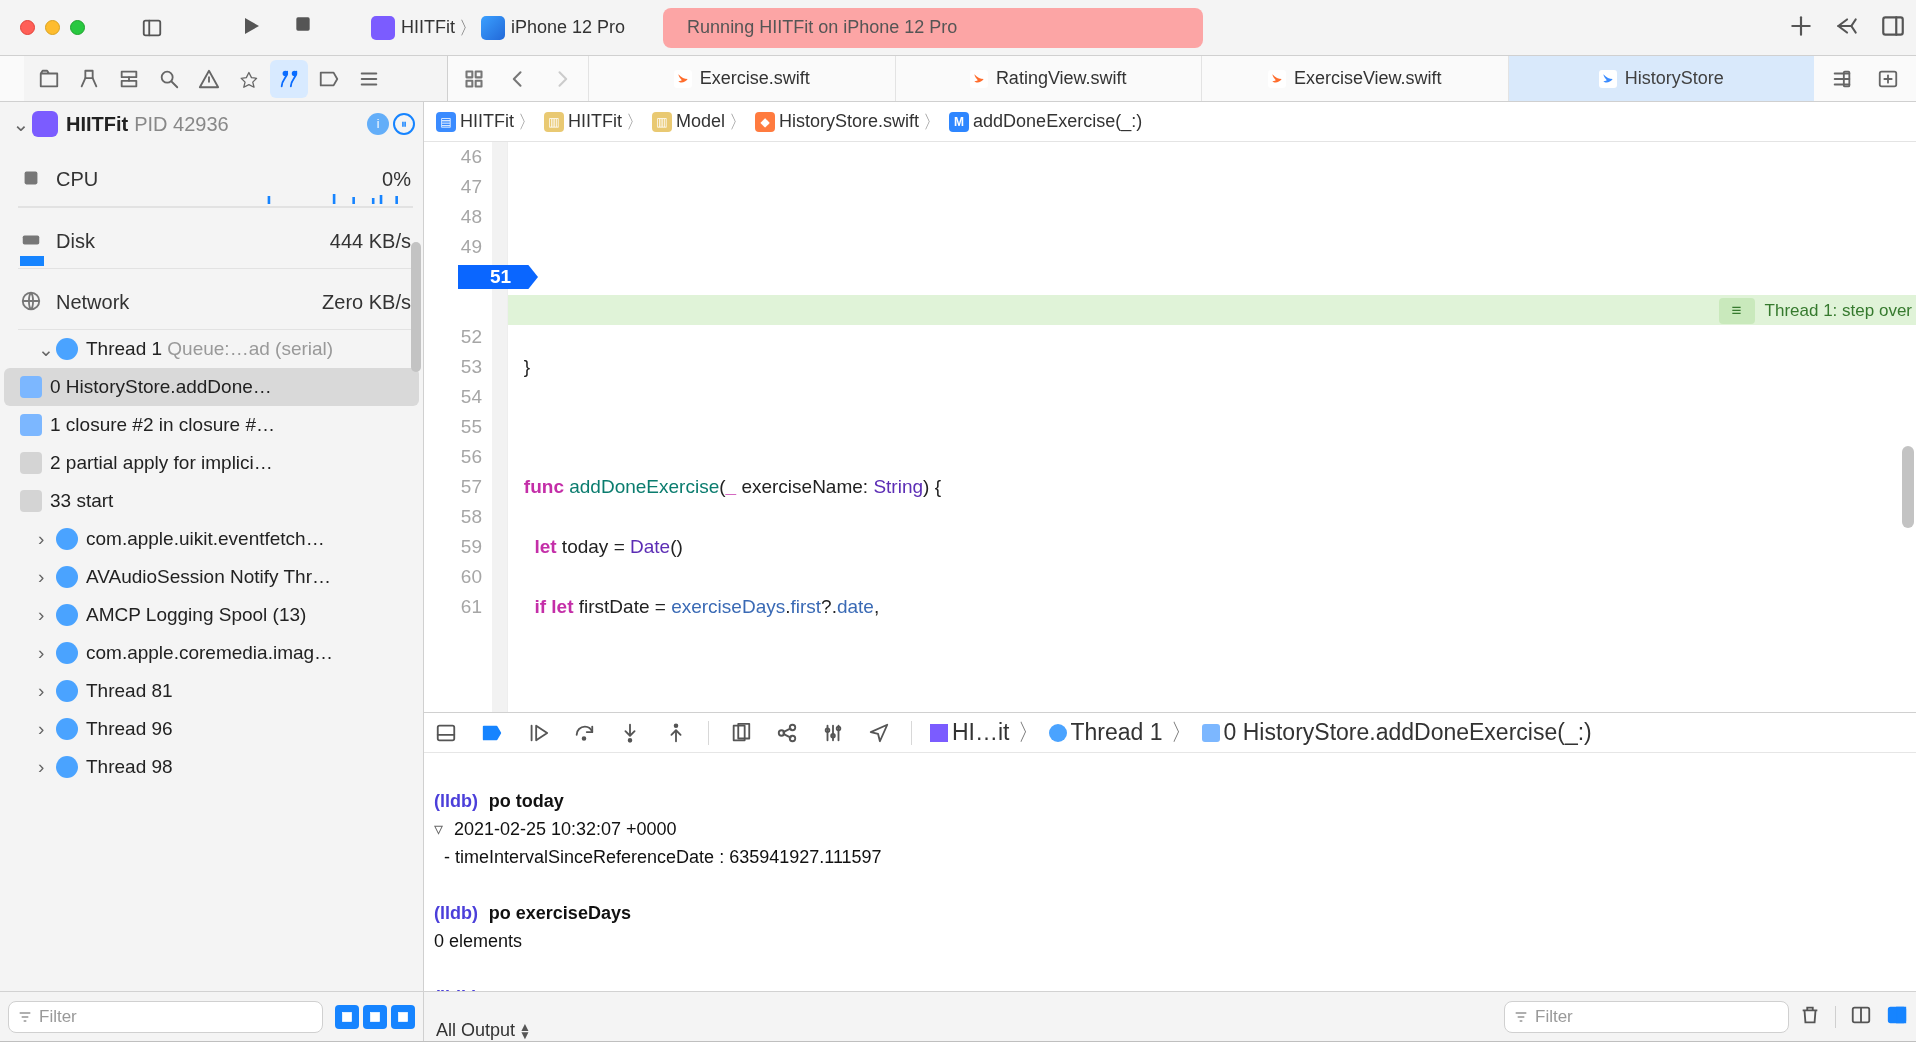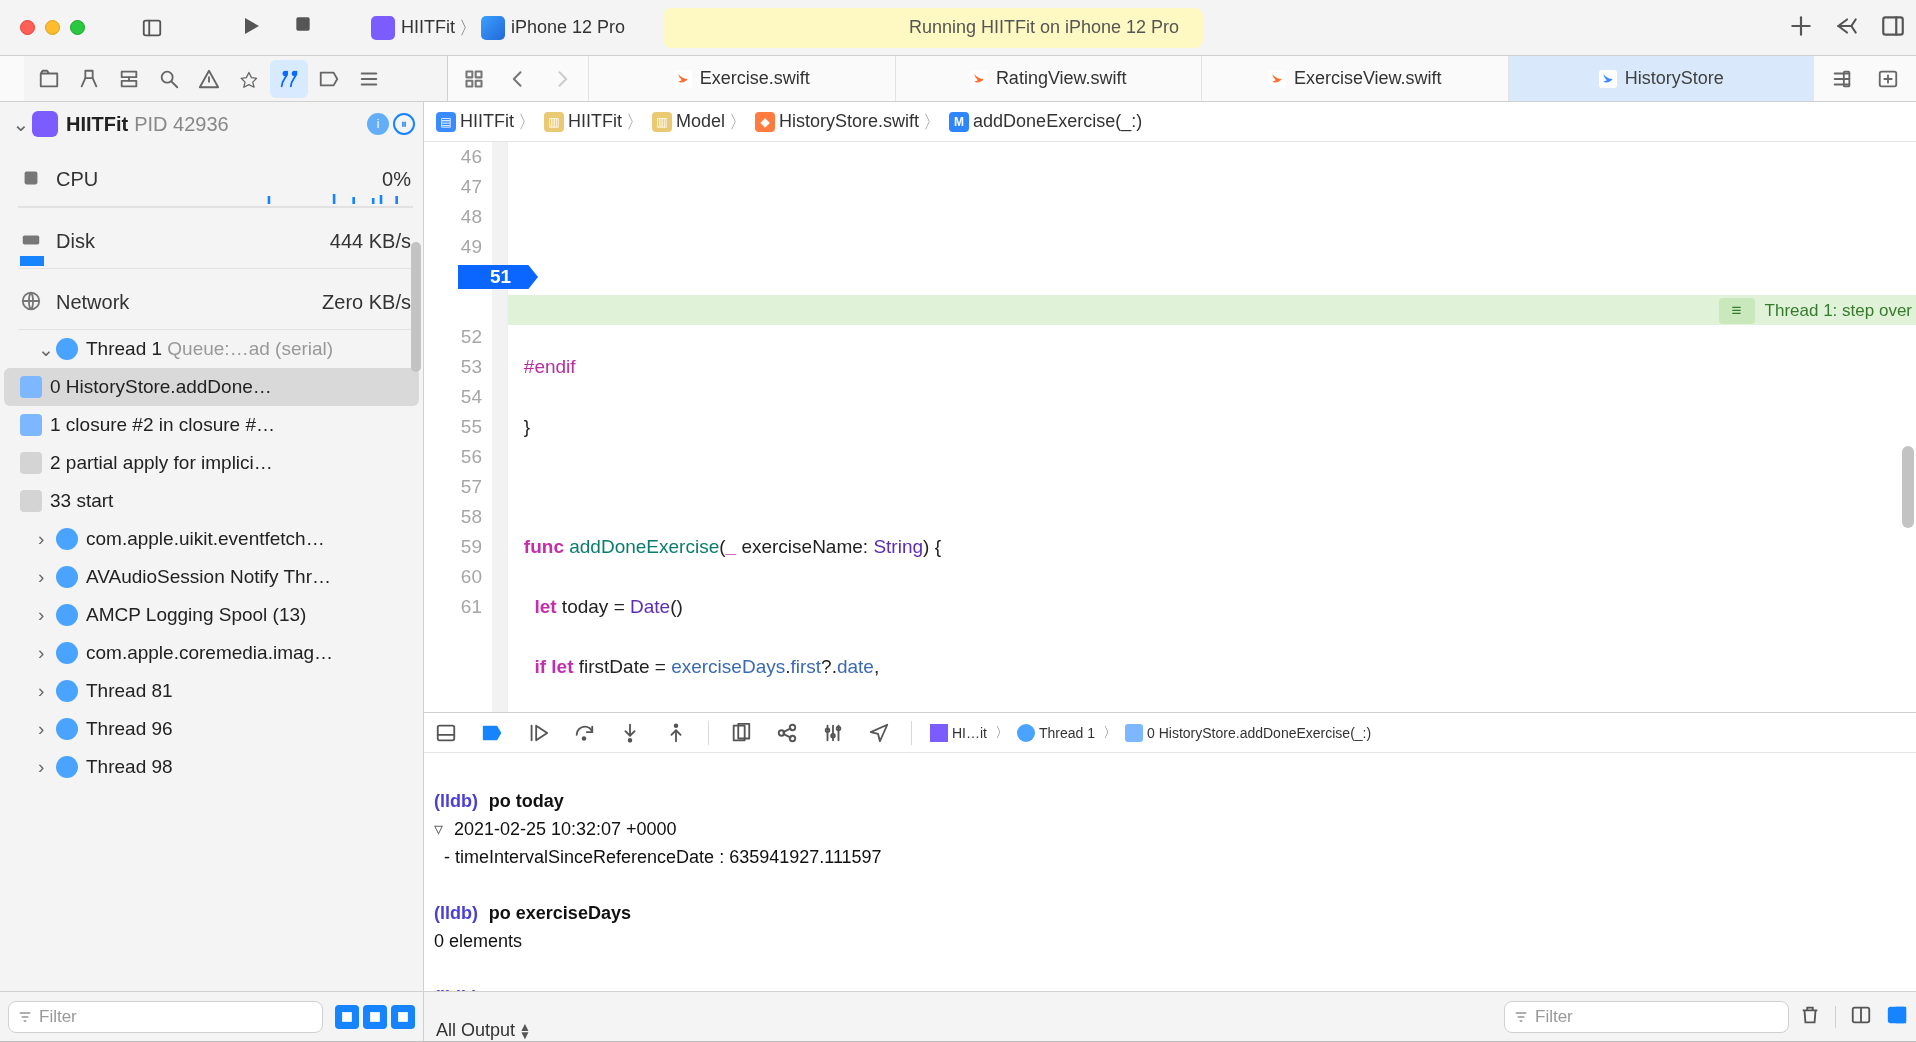--- a/index.html
+++ b/index.html
@@ -30,23 +30,23 @@
   .scheme-pill {
     display:flex; align-items:center; height:38px; border-radius:8px;
     padding:0 10px; color:#333; font-size:18px; font-weight:500;
   }
   .scheme-pill .icon-box{width:24px;height:24px; border-radius:5px; display:flex;align-items:center;justify-content:center;font-size:14px;margin-right:6px;}
   .scheme-pill .app-icon{background:#7b5cff;}
   .scheme-pill .dev-icon{background:linear-gradient(135deg,#3aa0ff,#2268d8);}
   .chev { color:#777; margin:0 4px;}
 
   .status-pill {
-    background:#fef9c3; border-radius:8px; height:40px;
+    background:#fca5a5; border-radius:8px; height:40px;
     display:flex; align-items:center; padding:0 24px; font-size:18px; color:#555;
-    min-width:540px; margin-left:20px;justify-content:flex-end;
+    min-width:540px; margin-left:20px;
   }
 
   .right-tb { margin-left:auto; display:flex; align-items:center; gap:20px;}
   .right-tb svg{width:26px;height:26px;stroke:#555;fill:none;stroke-width:2;stroke-linecap:round;stroke-linejoin:round;}
 
   
   .navrow {
     height:46px; background:#fafafa; border-bottom:1px solid #d0d0d0;
     display:flex; align-items:stretch;padding-left:24px;
   }
@@ -140,21 +140,21 @@
   .num{color:#2a51d1;}
   .cmt{color:#5a9e58;}
   .kw2{color:#b82ea0;}
   .und{}
 
   .ed-scroll{position:absolute;top:44px;right:0;width:16px;height:500px;}
   .ed-scroll .thumb{position:absolute;top:260px;width:12px;height:82px;border-radius:6px;background:#c3c3c3;right:2px;}
 
   
   .debug-area{height:280px;border-top:1px solid #d0d0d0;display:flex;flex-direction:column;background:#fff;}
-  .dbg-toolbar{height:40px;border-bottom:1px solid #e6e6e6;display:flex;align-items:center;padding:0 8px;gap:18px;overflow:hidden;white-space:nowrap;font-size:14px;}
+  .dbg-toolbar{height:40px;border-bottom:1px solid #e6e6e6;display:flex;align-items:center;padding:0 8px;gap:18px;overflow:hidden;white-space:nowrap;font-size:23px;}
   .dbg-toolbar .di{width:28px;height:28px;display:flex;align-items:center;justify-content:center;color:#555;flex-shrink:0;}
   .dbg-toolbar .di svg{width:22px;height:22px;stroke:#555;fill:none;stroke-width:2;stroke-linecap:round;stroke-linejoin:round;}
   .dbg-toolbar .di.active svg{fill:#1684ff;stroke:#1684ff;}
   .dsep{width:1px;height:24px;background:#d8d8d8;}
   .dbg-path{display:flex;align-items:center;gap:4px;color:#333;}
   .dbg-path .pb-icon{width:18px;height:18px;}
 
   .console{flex:1;padding:6px 10px 0 10px;font-family:"SF Mono", Menlo, Consolas, monospace;font-size:18px;line-height:28px;color:#111;white-space:pre;overflow:hidden;}
   .console .pr{color:#4b3fda;font-weight:600;}
   .console .cmd{font-weight:700;}
@@ -527,21 +527,20 @@
         <span class="gutter-line">60</span>
         <span class="gutter-line">61</span>
       </div>
       <div class="gutter-edge"></div>
       <div class="code">
 <div class="bp-marker"><span class="num" style="color:#fff;font-size:19px;">51</span></div>
 <div class="highlight-line"></div>
 <div class="current-line"></div>
 <div class="step-badge"><span class="ico">≡</span><span>Thread 1: step over</span></div>
 <div class="ln"> <span class="cmt">//    createDevData()</span></div>
-<div class="ln">   <span class="kw2">#endif</span></div>
 <div class="ln">   }</div>
 <div class="ln"> </div>
 <div class="ln">   <span class="kw">func</span> <span class="fn">addDoneExercise</span>(<span class="kw">_</span> exerciseName: <span class="tp">String</span>) {</div>
 <div class="ln">     <span class="kw">let</span> today = <span class="tp">Date</span>()</div>
 <div class="ln">     <span class="kw">if</span> <span class="kw">let</span> firstDate = <span class="id und">exerciseDays</span>.<span class="id">first</span>?.<span class="id">date</span>,</div>
 
 
 
 
 

